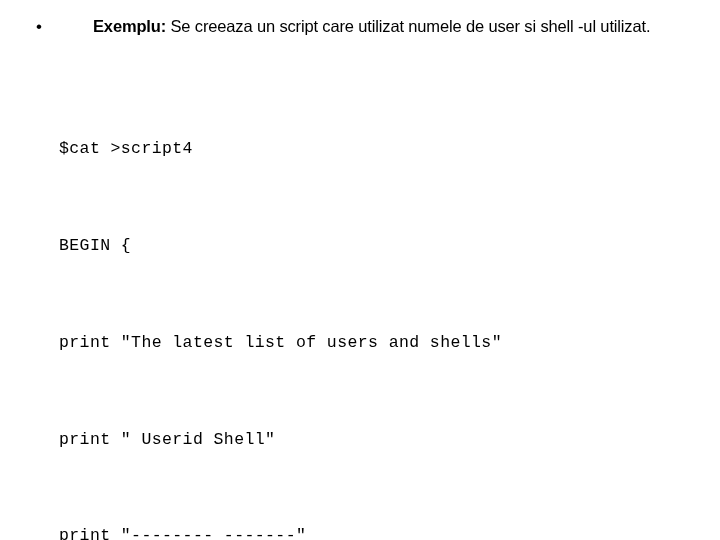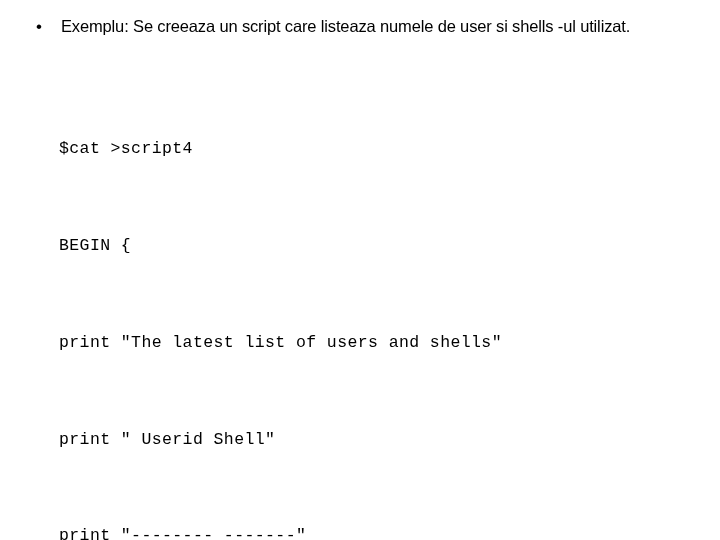--- a/index.html
+++ b/index.html
@@ -38,21 +38,22 @@
     color: #000000;
   }
   .bullet-text {
     flex: 1 1 auto;
     font-size: 16.5px;
     line-height: 25px;
     letter-spacing: -0.15px;
     color: #000000;
   }
   .bullet-text .lead {
-    font-weight: normal;
+    font-weight: bold;
+    margin-left: 32px;
   }
   .code-block {
     position: absolute;
     left: 59px;
     top: 67px;
     width: 640px;
     font-family: "Liberation Mono", monospace;
     font-size: 16.5px;
     line-height: 28.6px;
     color: #000000;
@@ -65,21 +66,21 @@
     margin-top: 11px;
   }
 </style>
 </head>
 <body>
 
 <div class="slide">
 
   <div class="bullet-block">
     <span class="bullet-marker">•</span>
-    <span class="bullet-text"><span class="lead">Exemplu:</span><span> Se creeaza un script care listeaza numele de user si shells -ul utilizat.</span></span>
+    <span class="bullet-text"><span class="lead">Exemplu:</span><span> Se creeaza un script care utilizat numele de user si shell -ul utilizat.</span></span>
   </div>
 
   <div class="code-block">
     <div class="code-line">$cat &gt;script4</div>
     <div class="code-line">BEGIN {</div>
     <div class="code-line">print "The latest list of users and shells"</div>
     <div class="code-line">print " Userid Shell"</div>
     <div class="code-line">print "-------- -------"</div>
     
     

